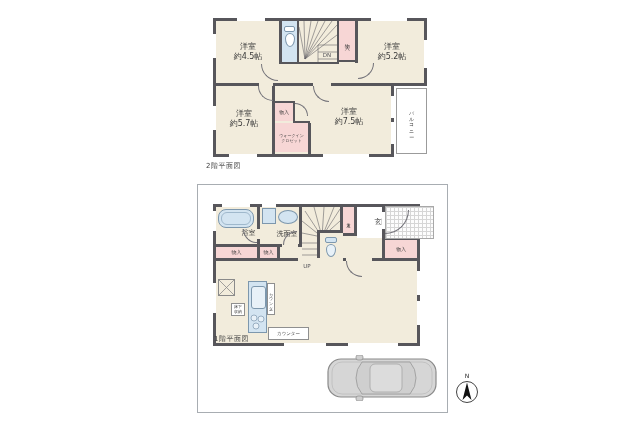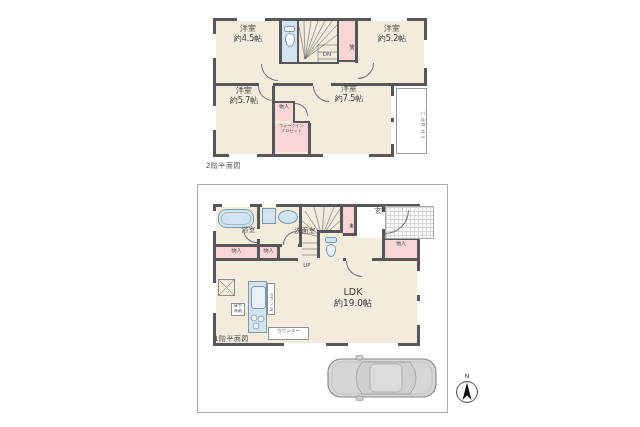--- a/index.html
+++ b/index.html
@@ -6,21 +6,21 @@
   .canvas{position:relative;width:640px;height:427px;background:#ffffff;overflow:hidden;
           font-family:"DejaVu Sans",sans-serif;color:#3a3a3a;}
   .abs{position:absolute;}
   .w{position:absolute;background:#57565b;}
   .win{position:absolute;background:#ffffff;}
   .gap{position:absolute;background:#f2ecdc;}
   .bld{position:absolute;background:#f2ecdc;border:3px solid #57565b;box-sizing:border-box;}
   .pinkbox{position:absolute;background:#f7d6d5;}
   .bluebox{position:absolute;background:#d3e4f1;}
   .whitebox{position:absolute;background:#ffffff;border:1px solid #8f8f8f;box-sizing:border-box;}
-  .lbl{position:absolute;display:flex;flex-direction:column;align-items:center;justify-content:flex-start;
+  .lbl{position:absolute;display:flex;flex-direction:column;align-items:center;justify-content:center;
        text-align:center;color:#3a3a3a;line-height:1.25;}
   .vtext{writing-mode:vertical-rl;text-orientation:upright;letter-spacing:1px;}
   .arc{position:absolute;border:0 solid #74737a;box-sizing:border-box;}
   .arc-bl{border-left-width:1px;border-bottom-width:1px;border-bottom-left-radius:100%;}
   .arc-br{border-right-width:1px;border-bottom-width:1px;border-bottom-right-radius:100%;}
   .arc-tl{border-left-width:1px;border-top-width:1px;border-top-left-radius:100%;}
   .arc-tr{border-right-width:1px;border-top-width:1px;border-top-right-radius:100%;}
   .fixture{position:absolute;background:#ffffff;border:1px solid #7d97ad;box-sizing:border-box;}
   .caption{position:absolute;font-size:7px;color:#3f3f3f;letter-spacing:0.5px;}
   .balcony{position:absolute;background:#ffffff;border:1px solid #9b9b9b;box-sizing:border-box;}
@@ -172,21 +172,21 @@
     <div class="fixture" style="left:127px;top:52px;width:12px;height:6px;border-radius:2px;background:#d3e4f1;"></div>
     <div class="fixture" style="left:128px;top:59px;width:10px;height:13px;border-radius:50% 50% 50% 50% / 40% 40% 60% 60%;background:#e8f1f8;"></div>
 
     <div class="fixture" style="left:20px;top:24px;width:36px;height:19px;border-radius:8px;background:#d3e4f1;">
       <div style="position:absolute;left:2px;top:2px;right:2px;bottom:2px;border:1px solid #9fb8cc;border-radius:6px;"></div>
     </div>
     <div class="lbl fs7" style="left:18px;top:41px;width:41px;height:15px;">浴室</div>
 
     <div class="fixture" style="left:64px;top:23px;width:14px;height:16px;background:#d3e4f1;"></div>
     <div class="fixture" style="left:80px;top:25px;width:20px;height:14px;border-radius:50%;background:#d3e4f1;"></div>
-    <div class="lbl fs7" style="left:73px;top:42px;width:44px;height:15px;">洗面室</div>
+    <div class="lbl fs7" style="left:55px;top:42px;width:44px;height:15px;">洗面室</div>
 
     <div class="pinkbox" style="left:18px;top:62px;width:41px;height:11px;">
       <div class="lbl fs5" style="position:absolute;left:0;top:0;width:100%;height:100%;">物入</div>
     </div>
     <div class="pinkbox" style="left:62px;top:62px;width:17px;height:11px;">
       <div class="lbl fs5" style="position:absolute;left:0;top:0;width:100%;height:100%;">物入</div>
     </div>
 
     <div class="pinkbox" style="left:145px;top:22px;width:11px;height:26px;">
       <div class="lbl vtext fs4" style="position:absolute;left:0;top:0;width:100%;height:100%;letter-spacing:0;">下足入</div>
@@ -215,24 +215,20 @@
 
     <div class="win" style="left:24px;top:19px;width:28px;height:3px;"></div>
     <div class="win" style="left:64px;top:19px;width:14px;height:3px;"></div>
     <div class="win" style="left:15px;top:26px;width:3px;height:20px;"></div>
     <div class="win" style="left:15px;top:98px;width:3px;height:30px;"></div>
     <div class="win" style="left:86px;top:158px;width:42px;height:3px;"></div>
     <div class="win" style="left:150px;top:158px;width:50px;height:3px;"></div>
     <div class="win" style="left:219px;top:86px;width:3px;height:24px;"></div>
     <div class="win" style="left:219px;top:116px;width:3px;height:24px;"></div>
 
-    <div class="lbl" style="left:105px;top:101px;width:100px;height:26px;font-size:9.5px;">
-      <span>LDK</span>
-      <span style="font-size:9px;">約19.0帖</span>
-    </div>
 
     <svg class="abs" style="left:20px;top:94px;" width="17" height="17" viewBox="0 0 17 17">
       <rect x="0.5" y="0.5" width="16" height="16" fill="none" stroke="#8a8a8a" stroke-width="1"></rect>
       <line x1="0.5" y1="0.5" x2="16.5" y2="16.5" stroke="#8a8a8a" stroke-width="0.8"></line>
       <line x1="16.5" y1="0.5" x2="0.5" y2="16.5" stroke="#8a8a8a" stroke-width="0.8"></line>
     </svg>
 
     <div class="abs" style="left:50px;top:96px;width:19px;height:52px;background:#d3e4f1;border:1px solid #7d97ad;box-sizing:border-box;">
       <div style="position:absolute;left:2px;top:4px;width:13px;height:21px;background:#e8f1f8;border:1px solid #7d97ad;border-radius:3px;"></div>
       <svg style="position:absolute;left:0;bottom:1px;" width="17" height="18" viewBox="0 0 17 18">

